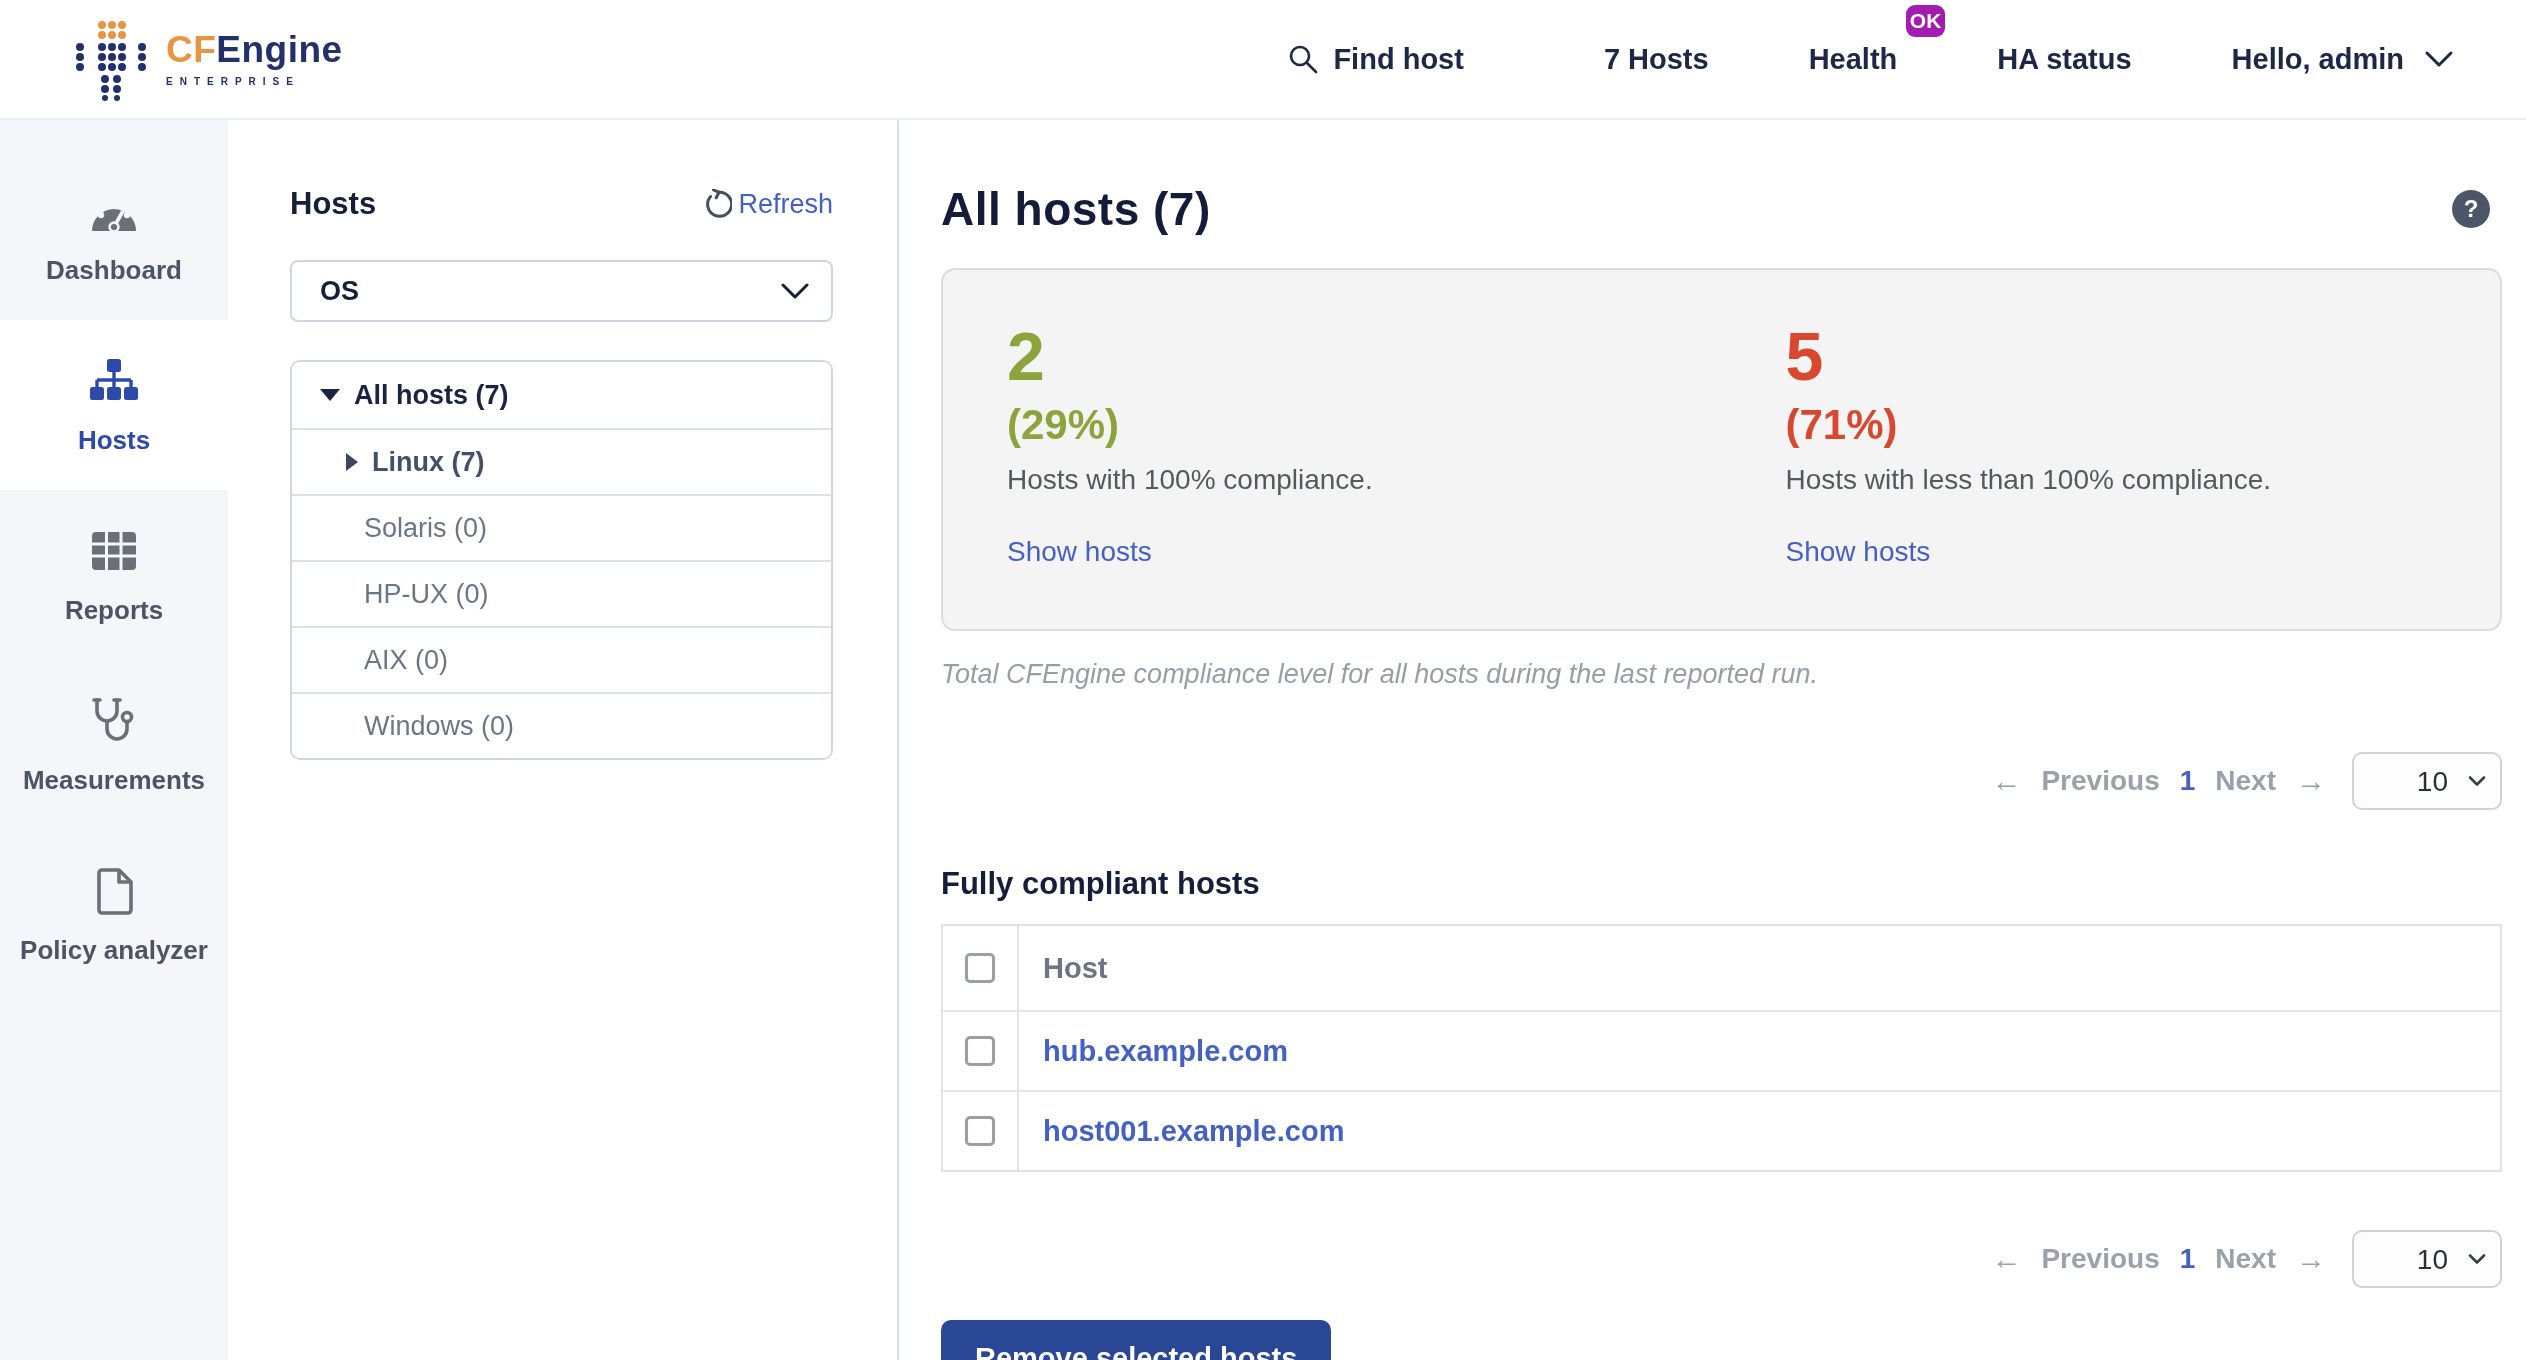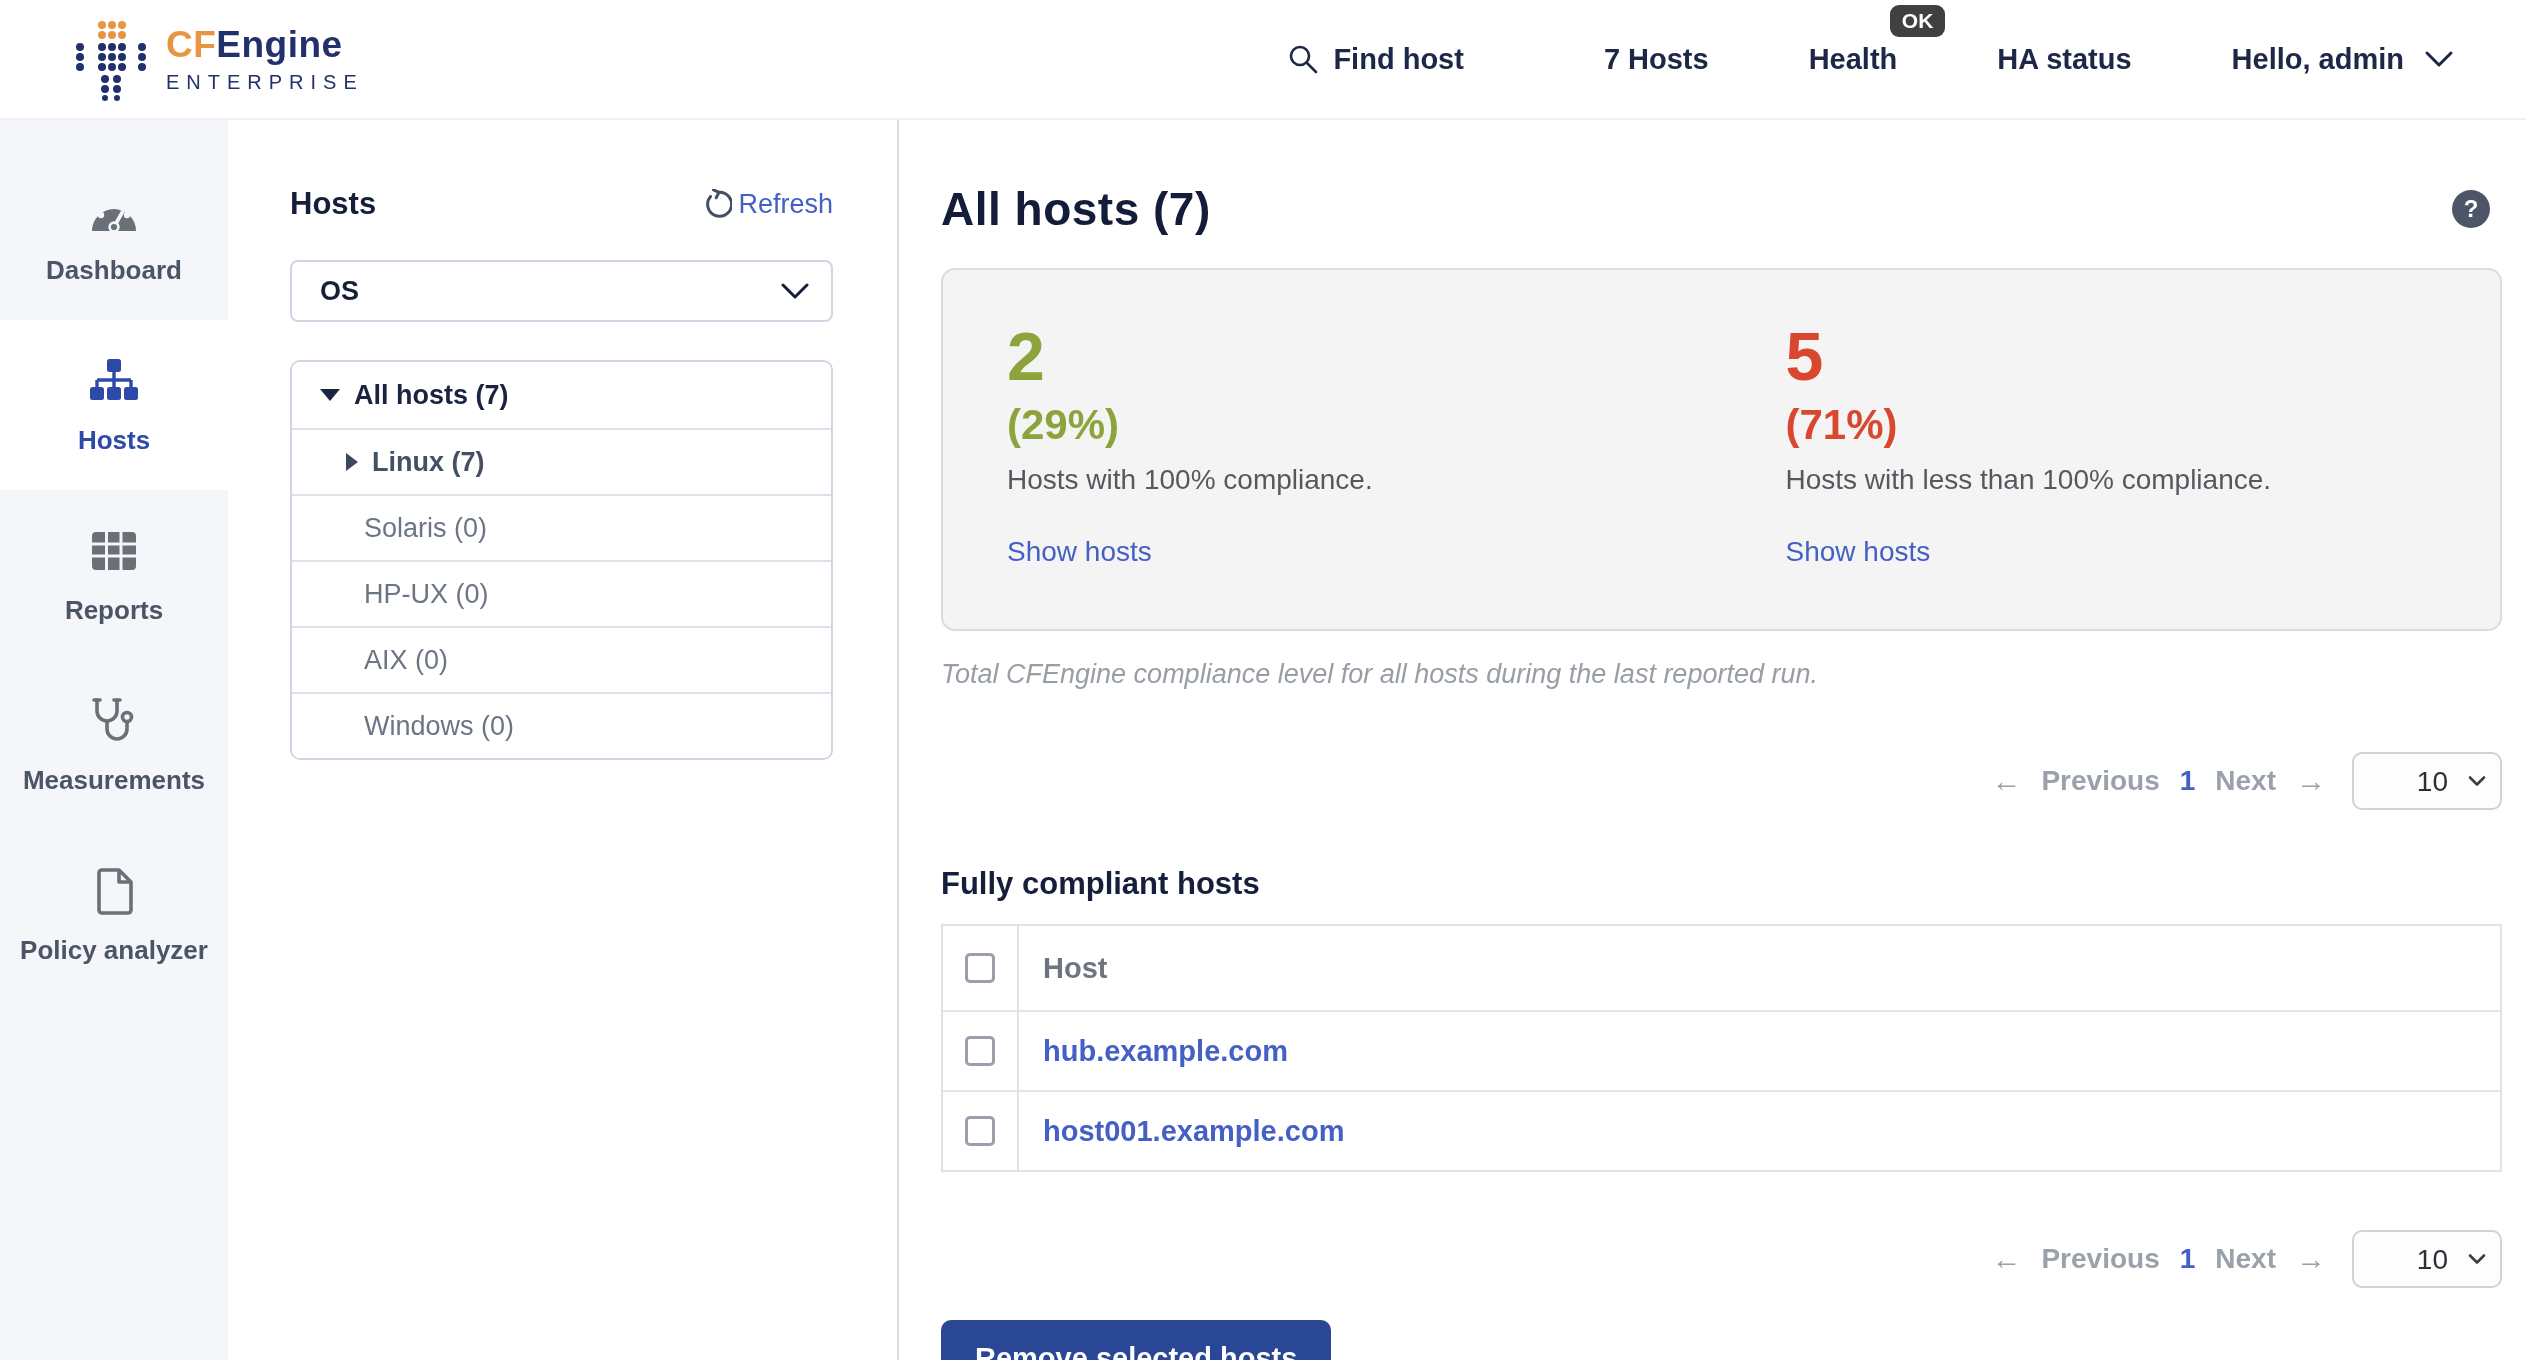--- a/index.html
+++ b/index.html
@@ -8,25 +8,25 @@
   .app { width:2526px; height:1360px; position:relative; overflow:hidden; background:#fff; }
 
   
   .header { height:120px; display:flex; align-items:center; padding:0 72px; background:#fff;
             border-bottom:2px solid #edf0f5; position:relative; z-index:5; }
   .logo { display:flex; align-items:center; gap:16px; }
   .logo-text { display:flex; flex-direction:column; line-height:1; }
   .logo-main { font-size:37px; font-weight:700; letter-spacing:0.5px; }
   .logo-cf { color:#e89543; }
   .logo-engine { color:#22306b; font-weight:600; }
-  .logo-sub { font-size:20px; font-weight:400; color:#22306b; letter-spacing:7px; margin-top:9px; }
+  .logo-sub { font-size:10px; font-weight:700; color:#22306b; letter-spacing:7px; margin-top:9px; }
   .nav { margin-left:auto; display:flex; align-items:center; gap:100px; }
   .nav-item { font-size:29px; font-weight:700; color:#1d2746; display:flex; align-items:center; gap:14px; position:relative; cursor:pointer; }
-  .ok-badge { position:absolute; top:-38px; right:-48px; background:#404040; color:#fff;
-              font-size:21px; font-weight:800; padding:4px 12px; border-radius:9px; }
+  .ok-badge { position:absolute; top:-38px; right:-48px; background:#a21caf; color:#fff;
+              font-size:21px; font-weight:800; padding:4px 4px; border-radius:9px; }
   .chev { margin-left:6px; display:inline-flex; }
 
   
   .cols { display:flex; height:1240px; }
   .sidebar { width:228px; background:#f4f6f9; padding-top:30px; flex-shrink:0; }
   .side-item { height:170px; display:flex; flex-direction:column; align-items:center; justify-content:center;
                gap:18px; cursor:pointer; }
   .side-item.active { background:#fff; }
   .side-label { font-size:26px; font-weight:600; color:#4b5566; }
   .side-item.active .side-label { color:#2d4aa8; font-weight:700; }

